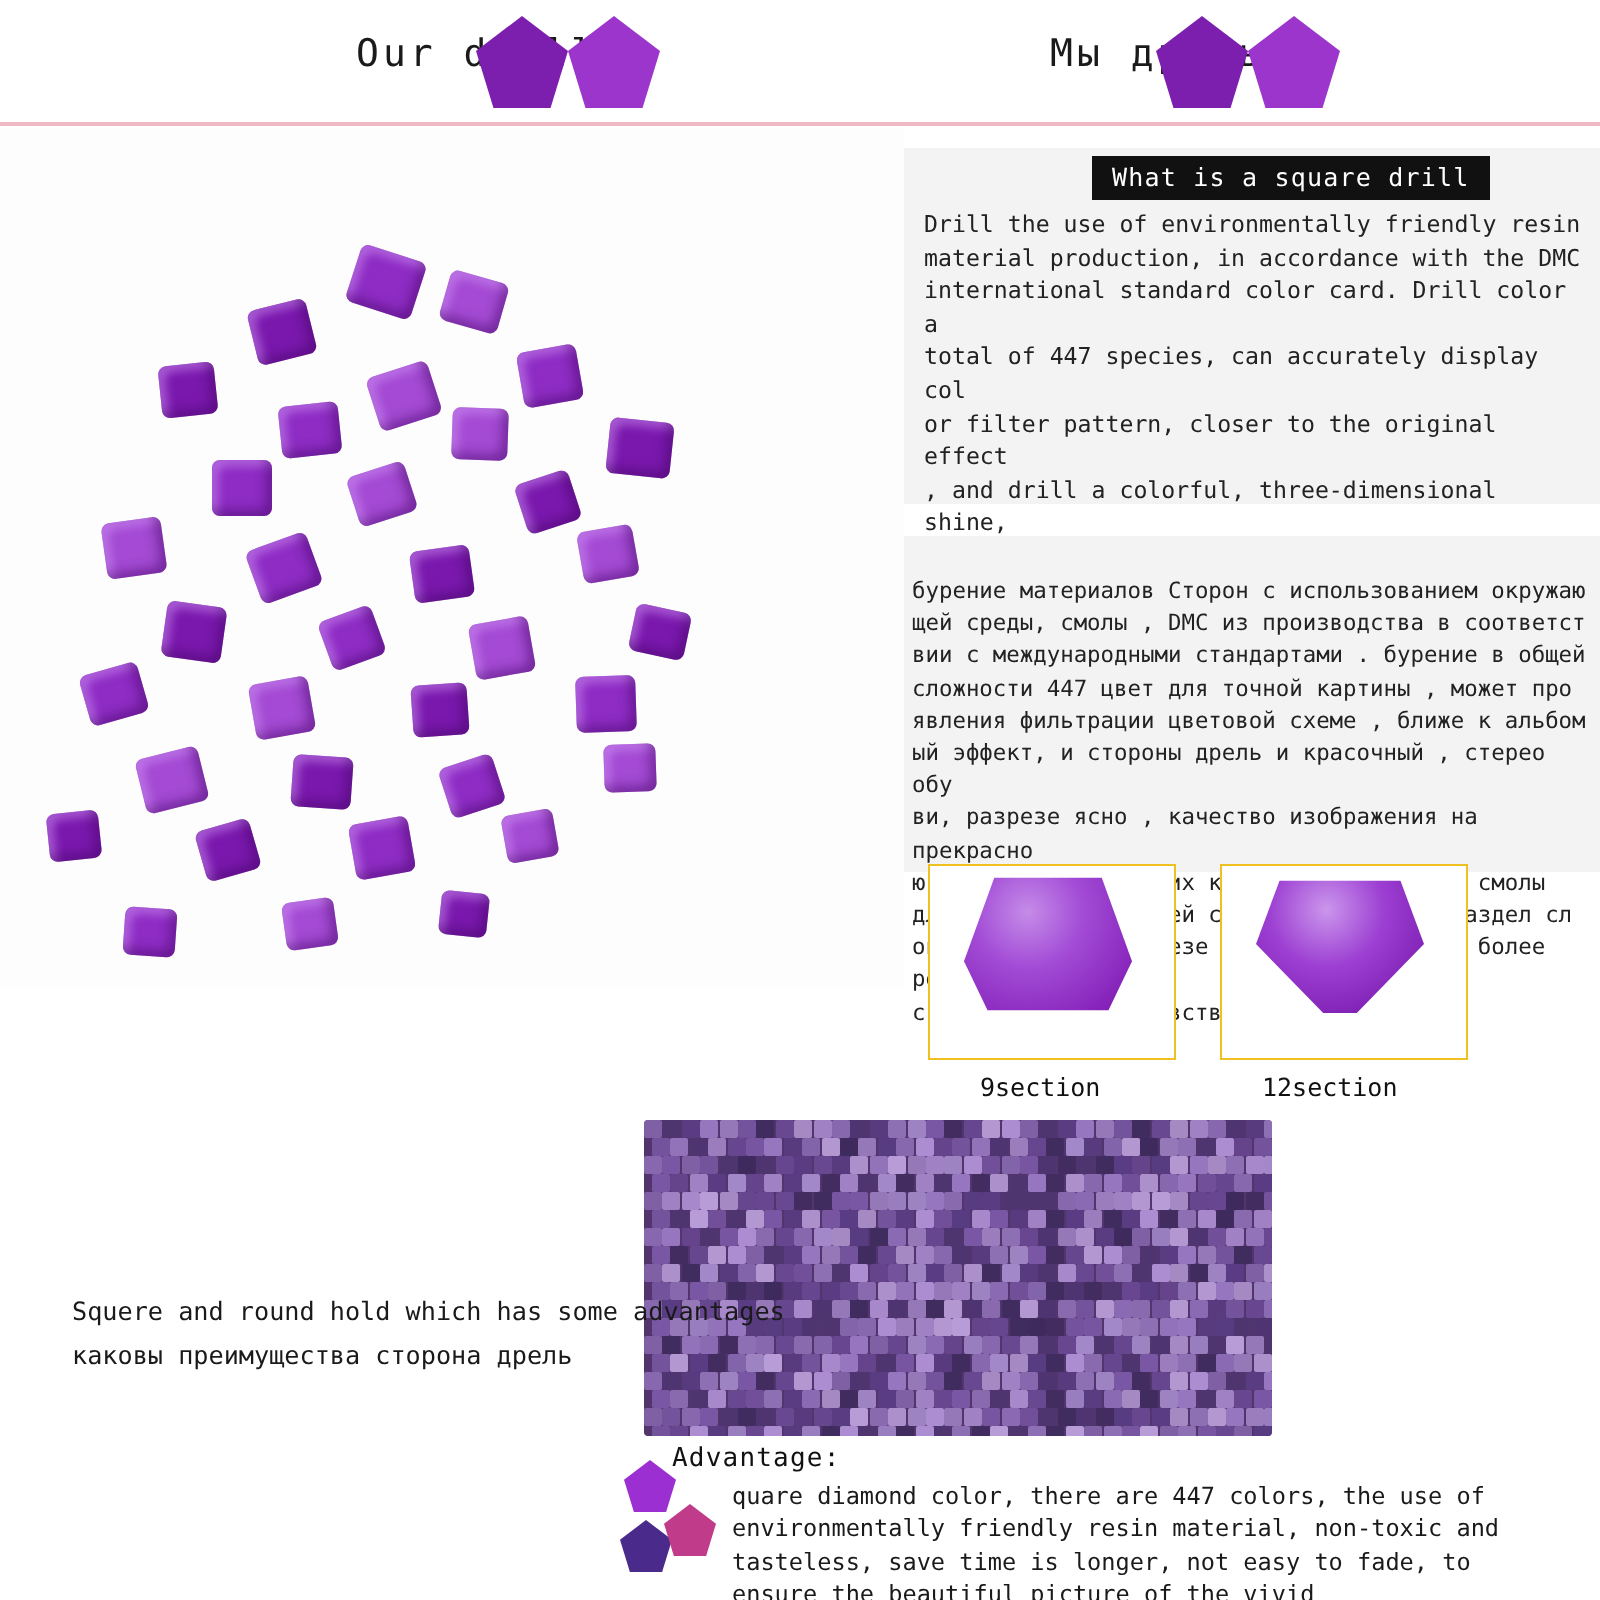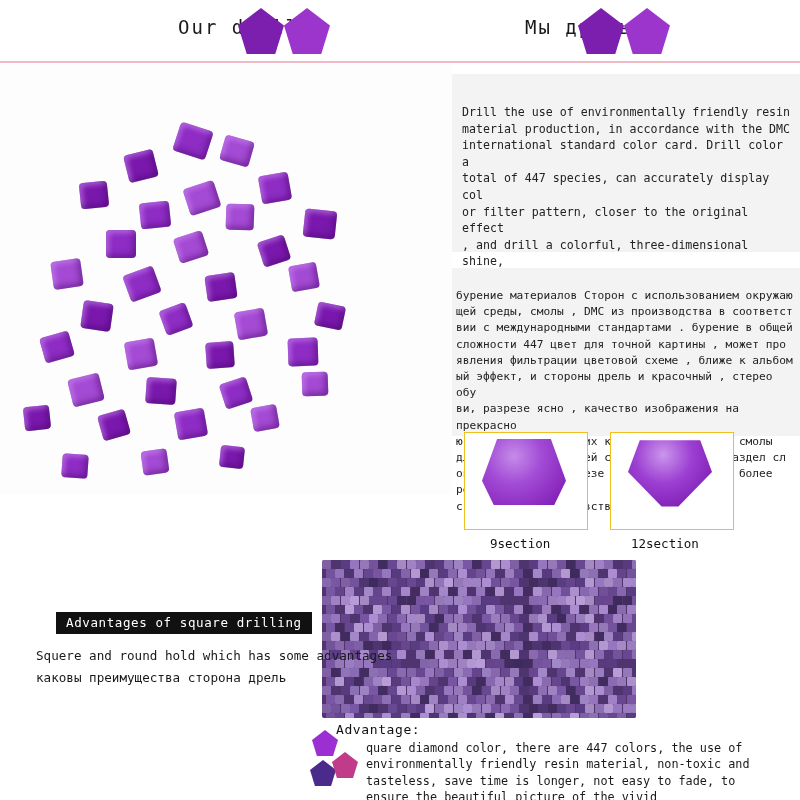--- a/index.html
+++ b/index.html
@@ -265,20 +265,21 @@
       <div class="gem sq dk" style="left: 100px; top: 348px; width: 28px; height: 26px; transform: rotate(-16deg);"></div>
       <div class="gem sq" style="left: 176px; top: 346px; width: 30px; height: 28px; transform: rotate(-10deg);"></div>
       <div class="gem sq lt" style="left: 252px; top: 342px; width: 26px; height: 24px; transform: rotate(-10deg);"></div>
       <div class="gem sq dk" style="left: 24px; top: 342px; width: 26px; height: 24px; transform: rotate(-6deg);"></div>
       <div class="gem sq" style="left: 62px; top: 390px; width: 26px; height: 24px; transform: rotate(4deg);"></div>
       <div class="gem sq lt" style="left: 142px; top: 386px; width: 26px; height: 24px; transform: rotate(-8deg);"></div>
       <div class="gem sq dk" style="left: 220px; top: 382px; width: 24px; height: 22px; transform: rotate(6deg);"></div>
     </div>
 
   <div class="panel-en"></div>
+  <div class="label-bar" style="left:546px; top:78px;">What is a square drill</div>
   <div class="para" style="left:462px; top:104px; width:330px;">Drill the use of environmentally friendly resin
 material production, in accordance with the DMC
 international standard color card. Drill color a
 total of 447 species, can accurately display col
 or filter pattern, closer to the original effect
 , and drill a colorful, three-dimensional shine,
 clear view, quality excellent, high-end air gra
 des. The size of the environmental protection re
 sin 25MM, from the 9 section and the collocation
 of the 13 section, make the painting more reali
@@ -904,21 +905,20 @@
       <div class="mcell" style="left: 239px; top: 153px; background: rgb(124, 90, 168); opacity: 0.87;"></div>
       <div class="mcell" style="left: 248.4px; top: 153px; background: rgb(192, 165, 224); opacity: 0.93;"></div>
       <div class="mcell" style="left: 257.8px; top: 153px; background: rgb(142, 111, 184); opacity: 0.75;"></div>
       <div class="mcell" style="left: 267.2px; top: 153px; background: rgb(155, 124, 196); opacity: 0.81;"></div>
       <div class="mcell" style="left: 276.6px; top: 153px; background: rgb(124, 90, 168); opacity: 0.87;"></div>
       <div class="mcell" style="left: 286px; top: 153px; background: rgb(107, 74, 149); opacity: 0.93;"></div>
       <div class="mcell" style="left: 295.4px; top: 153px; background: rgb(142, 111, 184); opacity: 0.75;"></div>
       <div class="mcell" style="left: 304.8px; top: 153px; background: rgb(90, 61, 133); opacity: 0.81;"></div>
     </div>
 
-  <div class="label-bar adv-bar">Advantages of square drilling</div>
   <div class="adv-line adv-en">Squere and round hold which has some advantages</div>
   <div class="adv-line adv-ru">каковы преимущества сторона дрель</div>
 
   <div class="mini-pent mp1"></div>
   <div class="mini-pent mp3"></div>
   <div class="mini-pent mp2"></div>
   <div class="label-bar adv2-bar">Advantage:</div>
   <div class="adv2-text">quare diamond color, there are 447 colors, the use of
 environmentally friendly resin material, non-toxic and
 tasteless, save time is longer, not easy to fade, to

